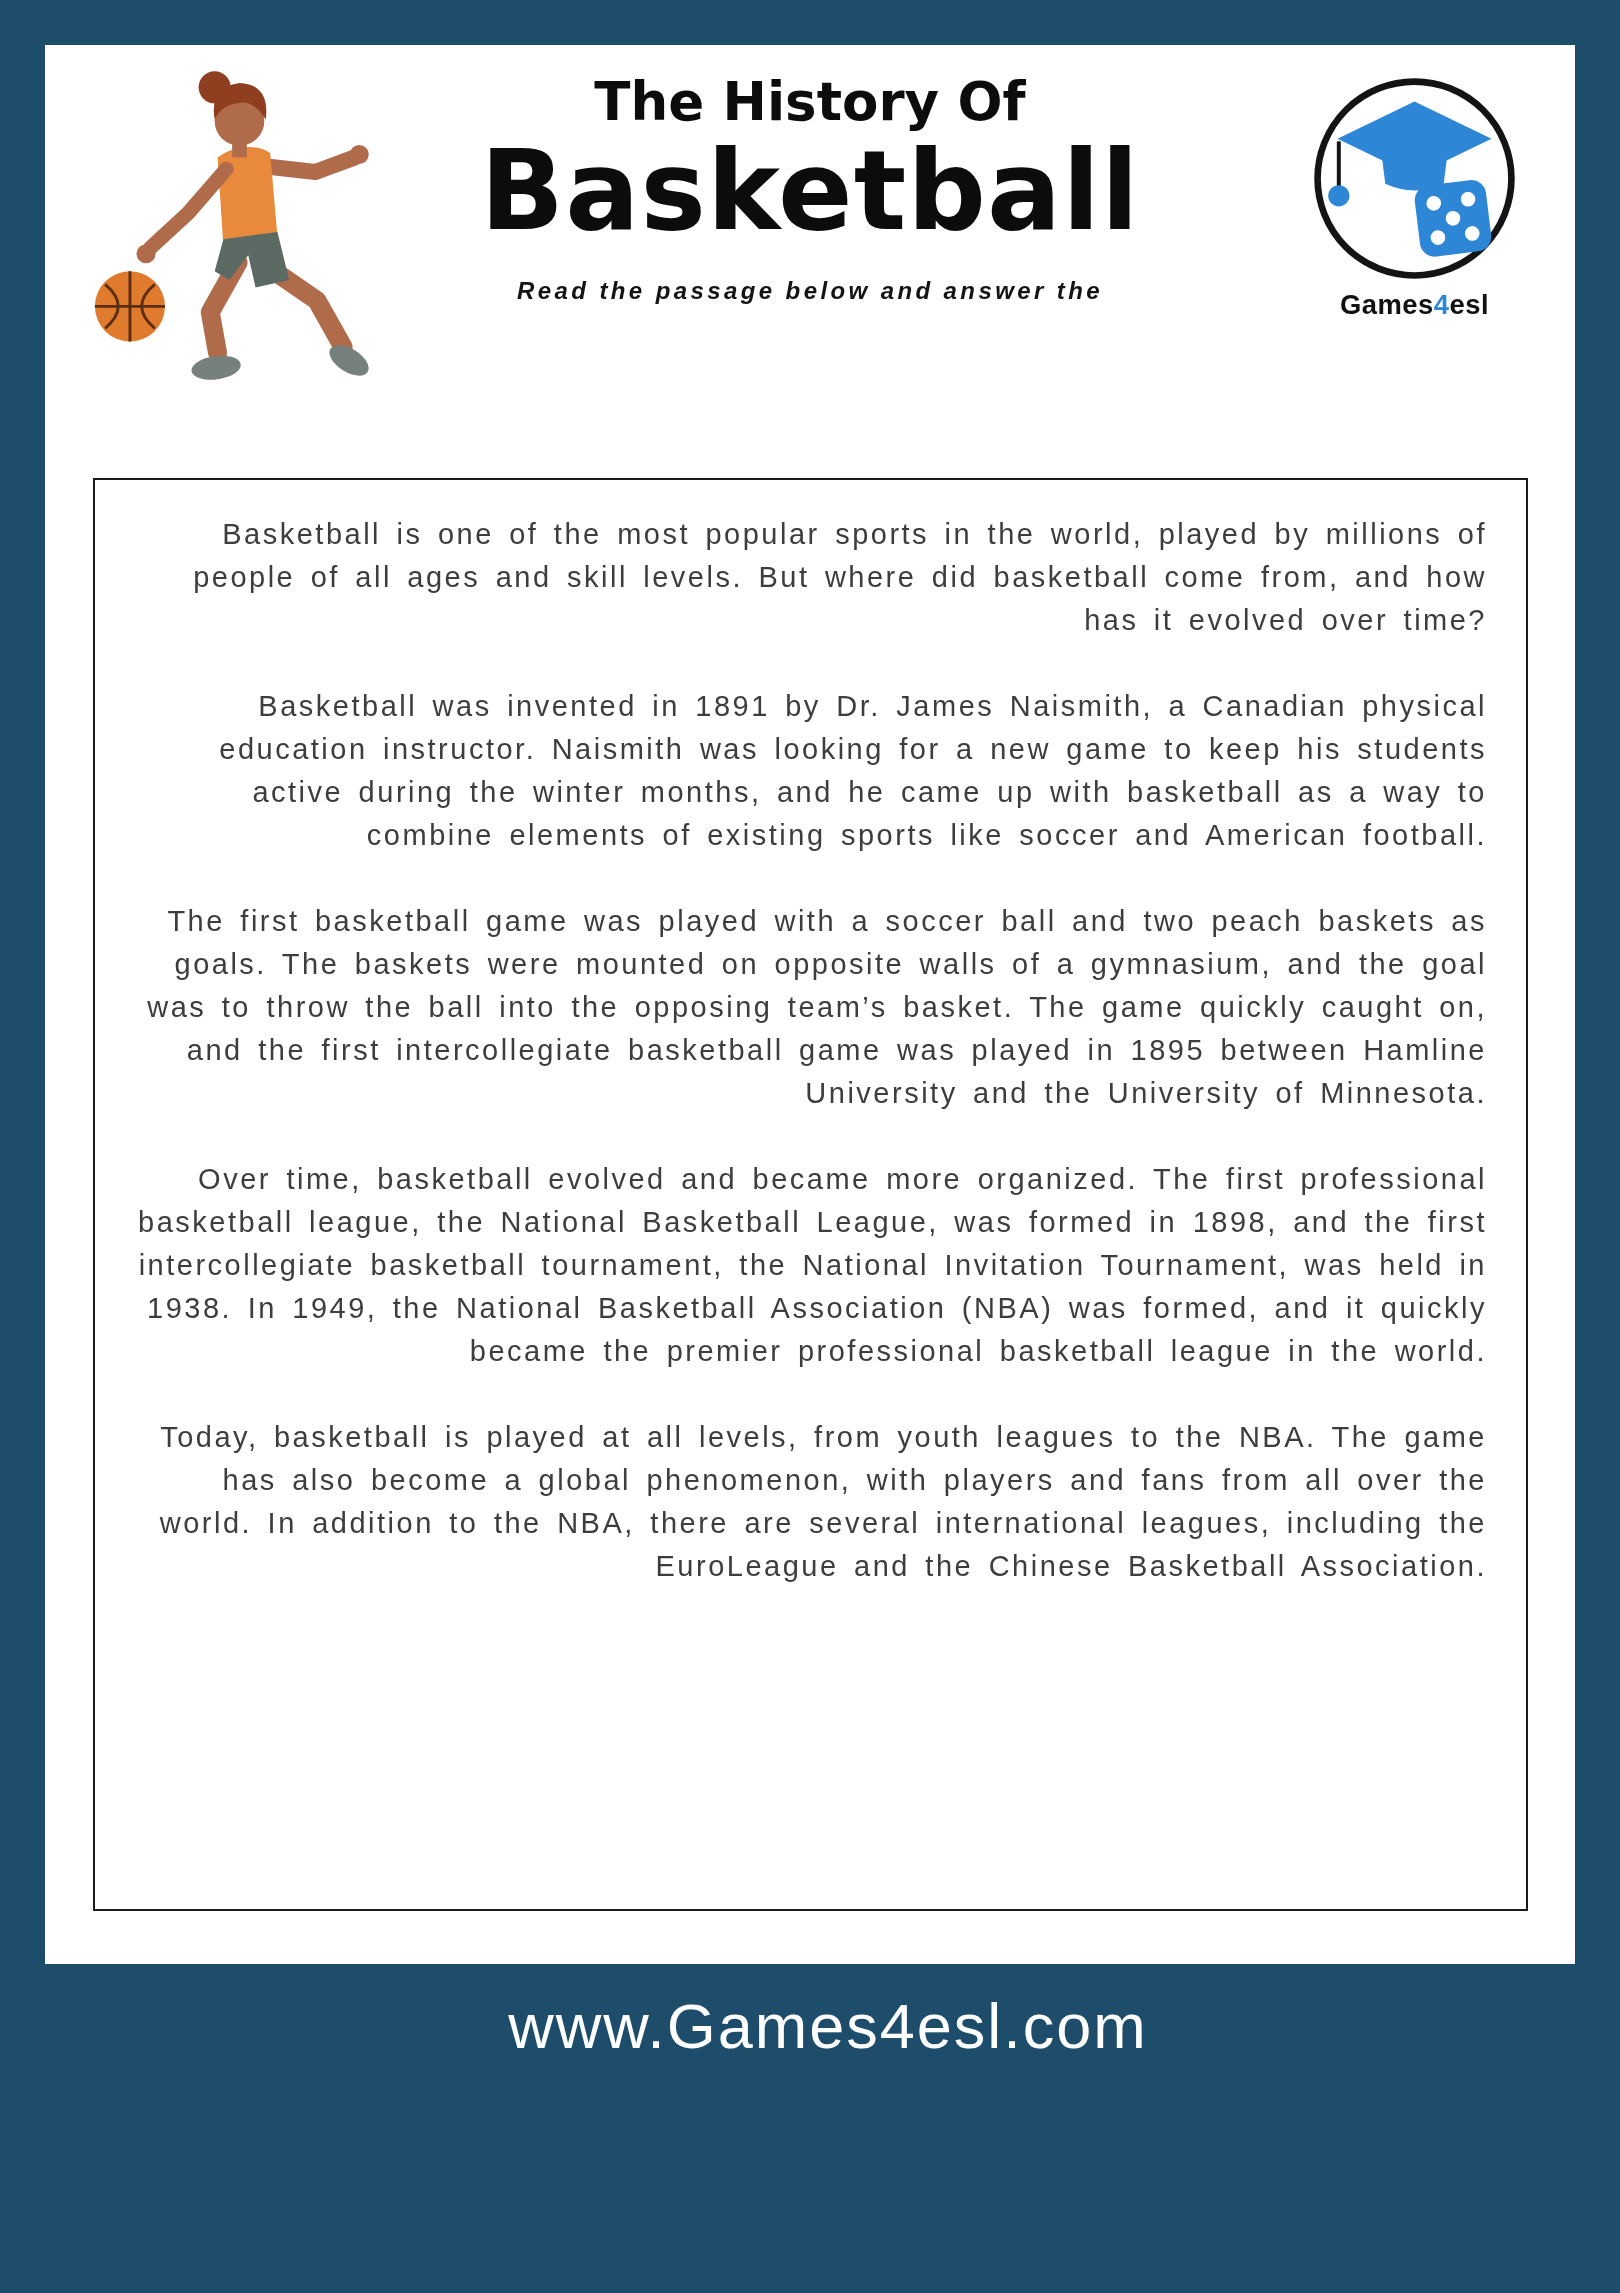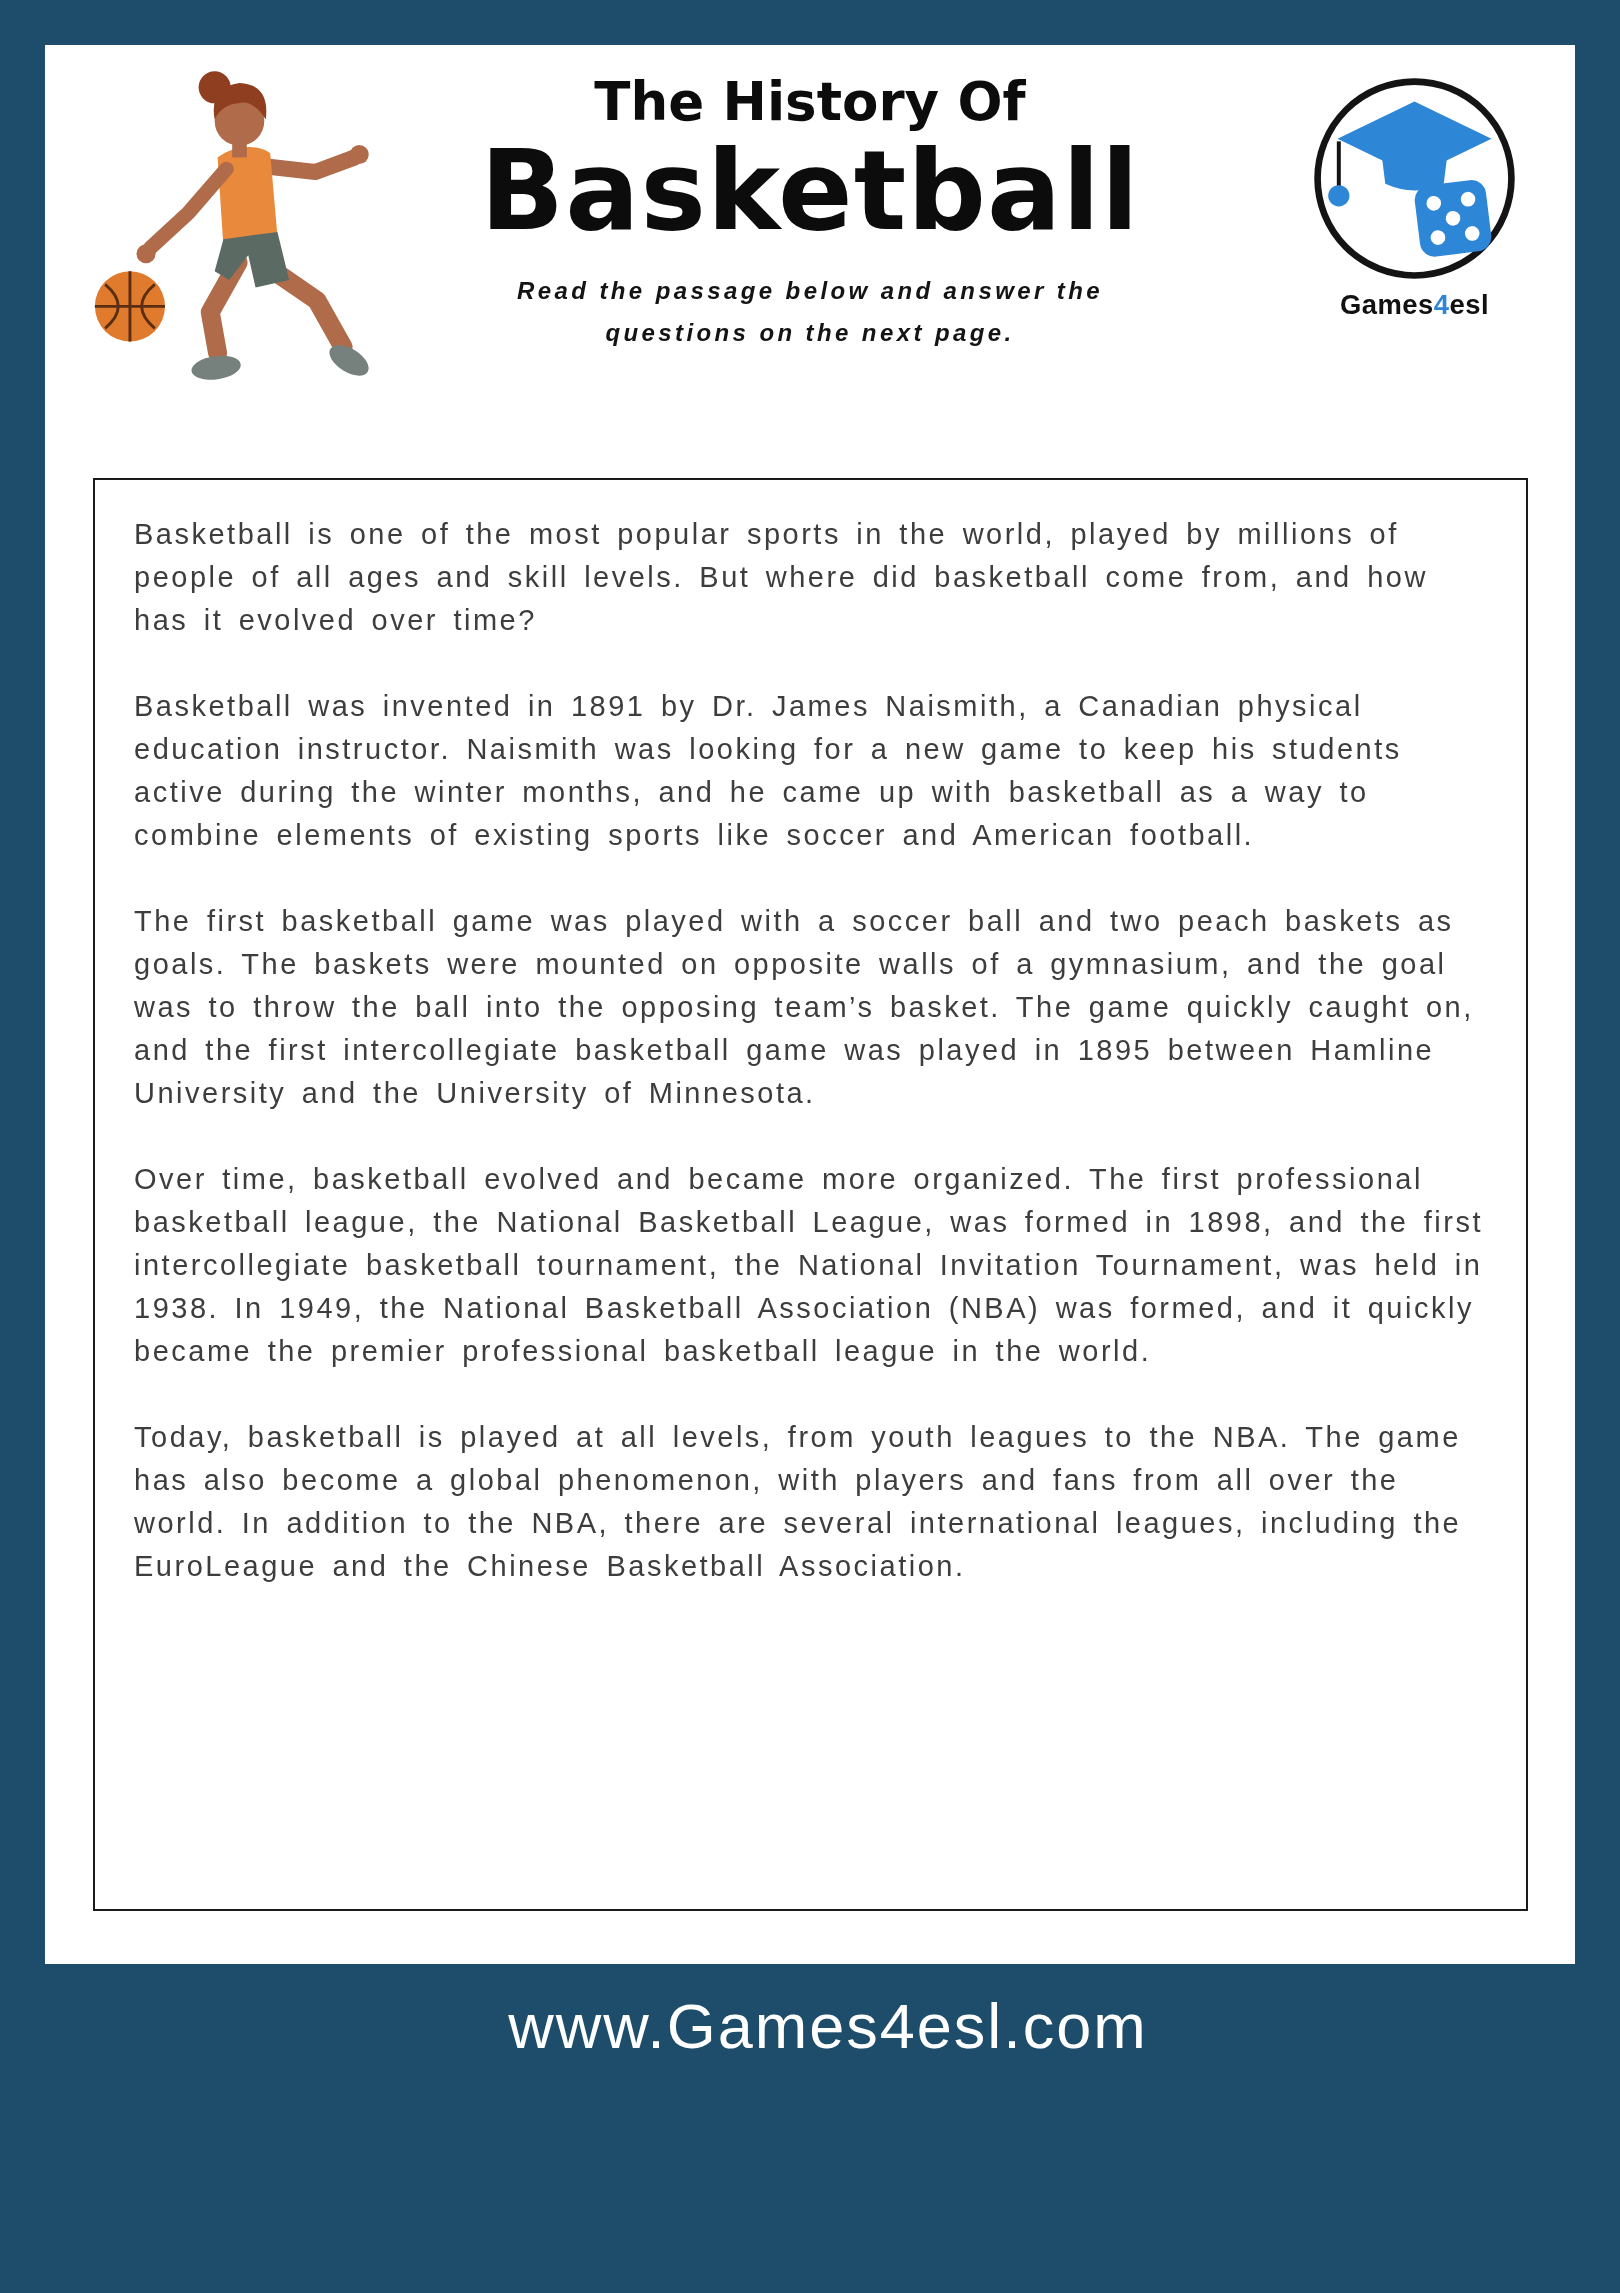--- a/index.html
+++ b/index.html
@@ -51,21 +51,21 @@
   .passage-box {
     position:absolute; left:48px; top:433px;
     width:1435px; height:1433px;
     border:2.9px solid #1a1a1a;
     padding:33px 39px;
     overflow:hidden;
   }
   .passage-box p {
     font-size:29px; line-height:43px;
     letter-spacing:2.5px; word-spacing:4.9px;
-    color:#3d3d3d; text-align:left;
+    color:#3d3d3d; text-align:right;
     margin-bottom:43px;
   }
   .passage-box p:last-child { margin-bottom:8px; }
 
   
   .footer { position:absolute; left:0; top:1964px; width:100%; height:329px; text-align:center; }
   .footer-url {
     display:inline-block; margin-top:25.5px;
     font-size:63px; color:#ffffff; letter-spacing:2px;margin-left:36px;
   }
@@ -106,21 +106,20 @@
           <path d="M14,168 H62 M38,144 V192 M21,153 Q39,168 21,183 M55,153 Q37,168 55,183" fill="none" stroke="#5b2d12" stroke-width="2"></path>
         </g>
       </svg>
     </div>
 
     <div class="titles">
       <div class="title-small">The History Of</div>
       <div class="title-big">Basketball</div>
       <div class="instructions">
         <div>Read the passage below and answer the</div>
-        <div>questions on the next page.</div>
       </div>
     </div>
 
     <div class="logo">
       <svg viewBox="0 0 180 180">
         <circle cx="90" cy="84" r="73" fill="#ffffff" stroke="#141414" stroke-width="5"></circle>
 
         <g>
           <path d="M64,56 L116,56 L112,88 Q90,98 68,88 Z" fill="#2e86d6"></path>
           <path d="M90,26 L148,54 L90,82 L32,54 Z" fill="#2e86d6"></path>

